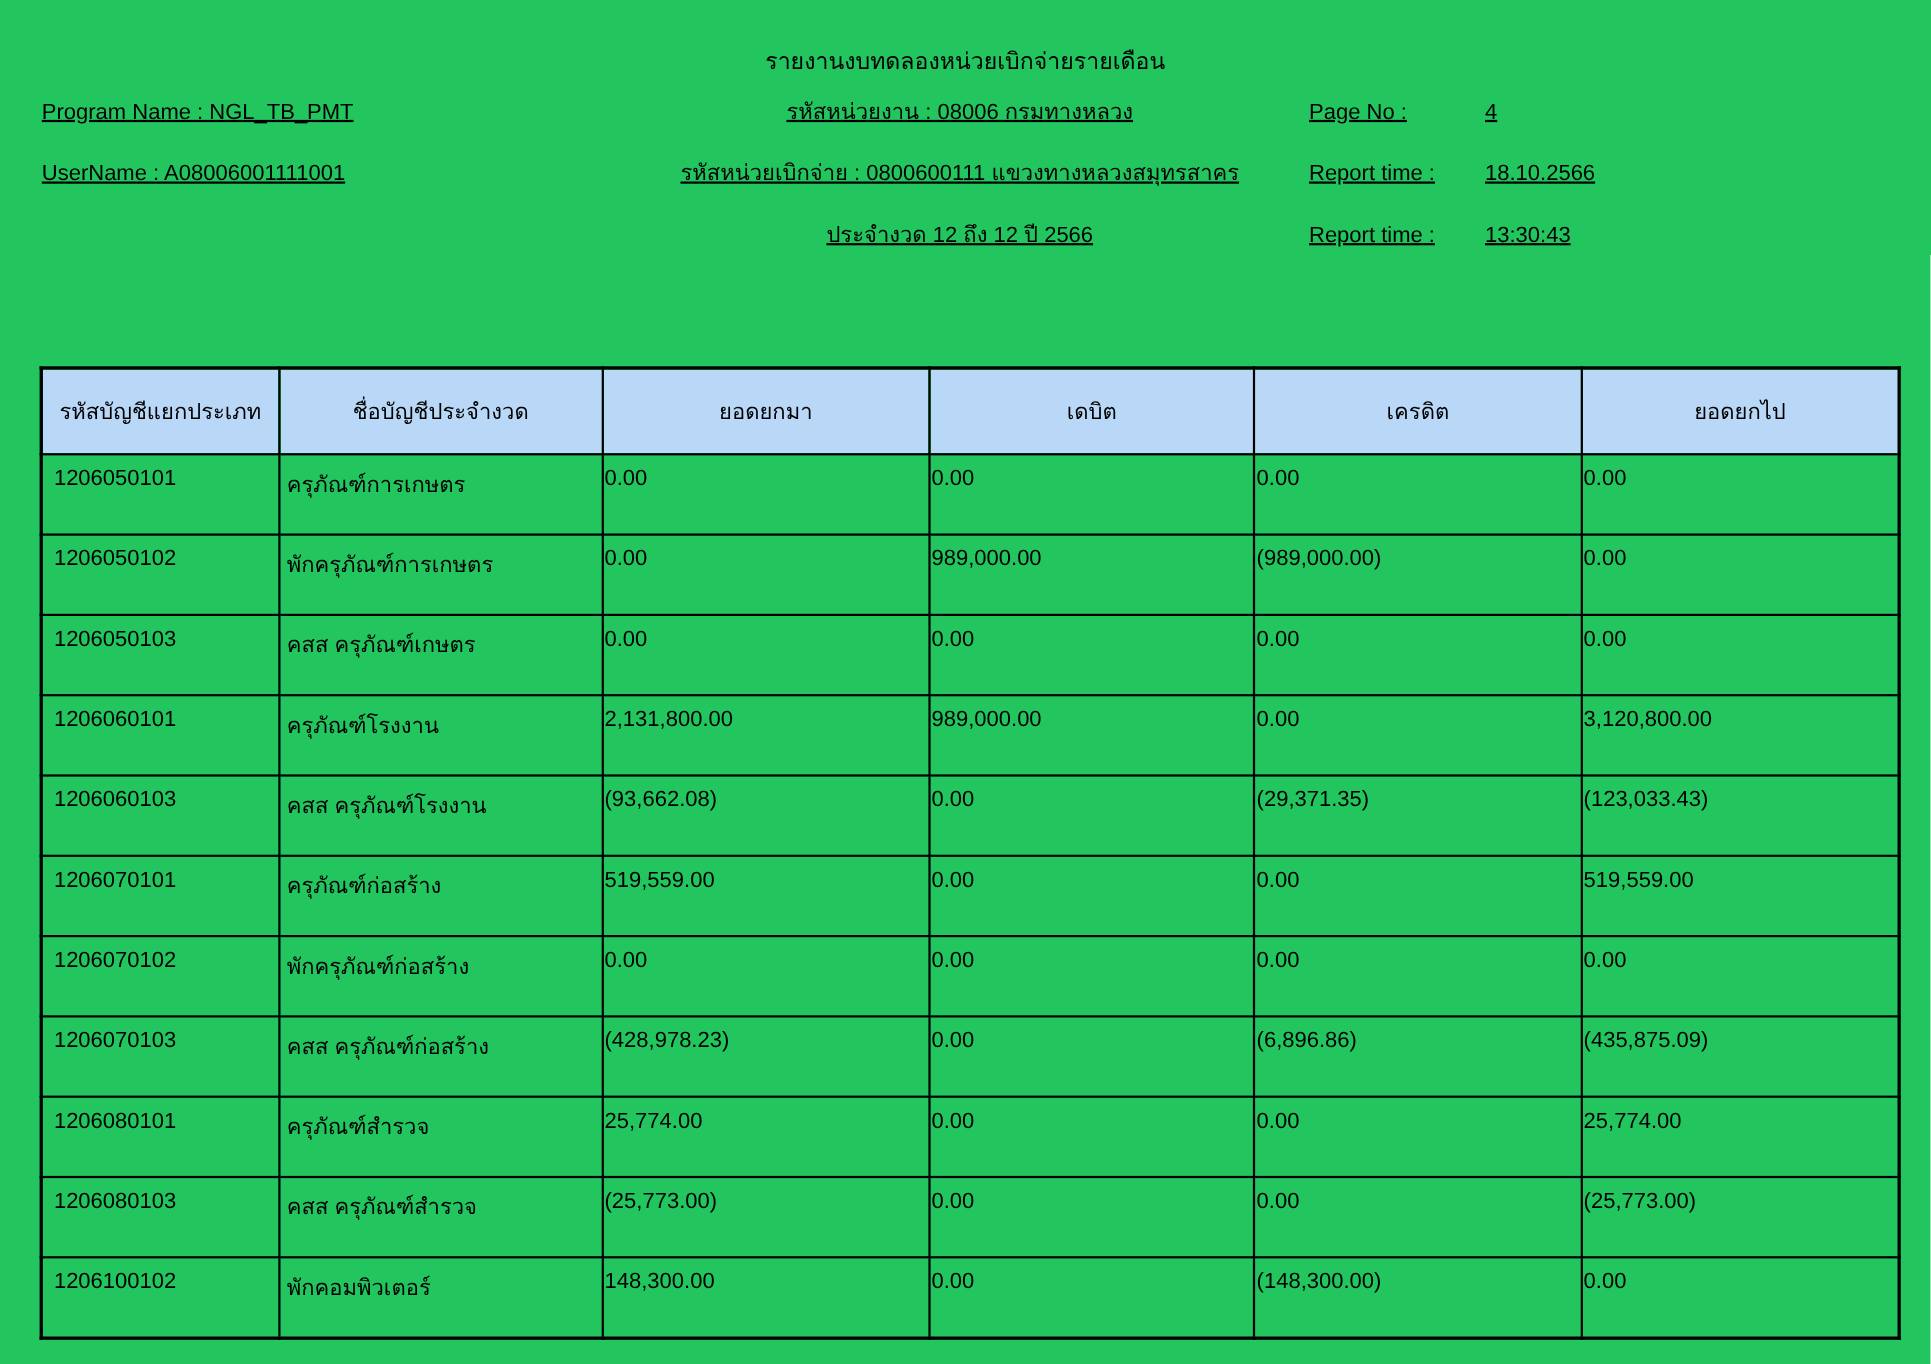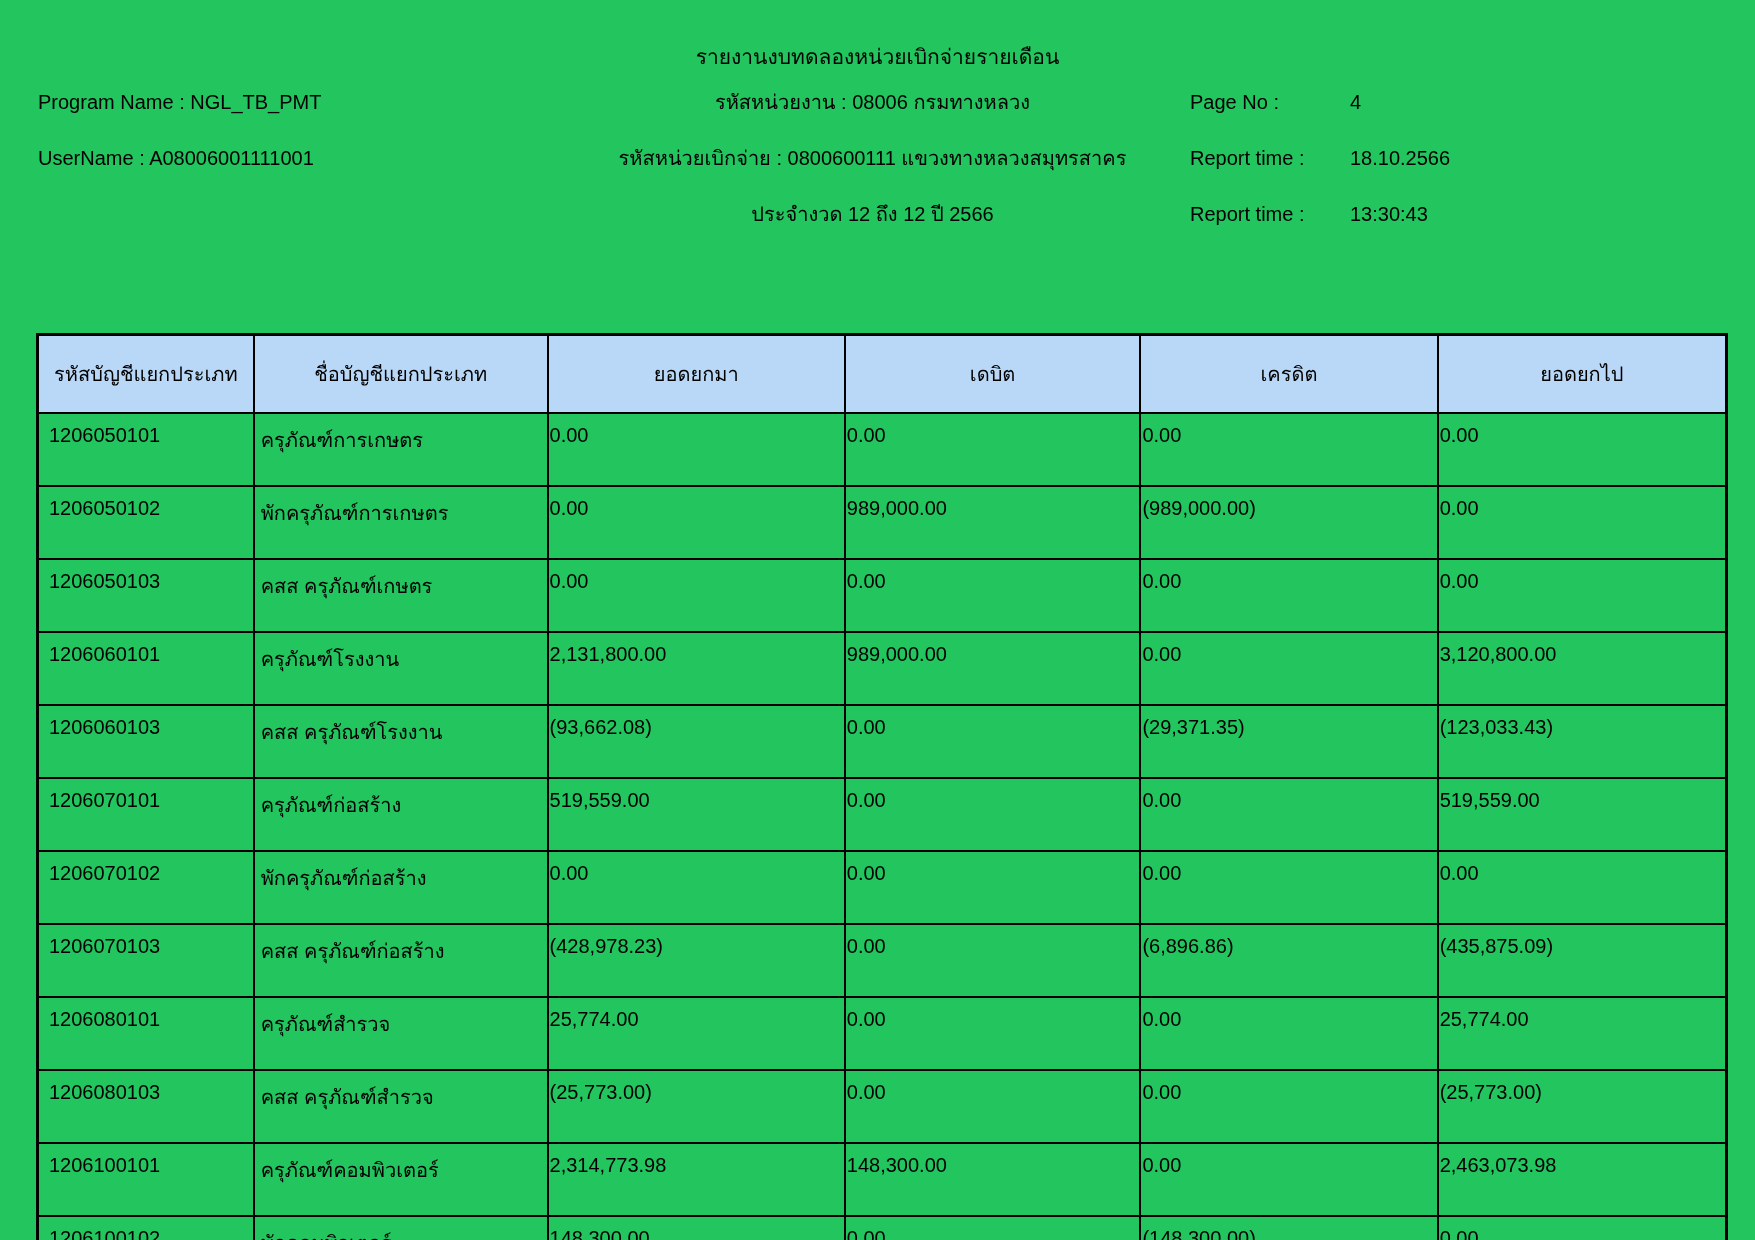--- a/index.html
+++ b/index.html
@@ -29,20 +29,21 @@
   .hdr-grid {
     display: grid;
     grid-template-columns: 555px 1fr 565px;
     align-items: start;
   }
   .hdr-cell {
     font-size: 20px;
     height: 56px;
     line-height: 56px;
     white-space: nowrap;
+    text-decoration: underline;
   }
   .hdr-left   { padding-left: 38px; text-align: left; }
   .hdr-center { text-align: center; }
   .hdr-right  {
     display: grid;
     grid-template-columns: 155px 1fr;
     column-gap: 5px;
   }
   .hdr-right .lbl { text-align: left; }
   .hdr-right .val { text-align: left; padding-left: 0; }
@@ -122,21 +123,21 @@
         <col style="width:12.8%">
         <col style="width:17.4%">
         <col style="width:17.6%">
         <col style="width:17.5%">
         <col style="width:17.6%">
         <col style="width:17.1%">
       </colgroup>
       <thead>
         <tr>
           <th>รหัสบัญชีแยกประเภท</th>
-          <th>ชื่อบัญชีแยกประเภท</th>
+          <th>ชื่อบัญชีประจำงวด</th>
           <th>ยอดยกมา</th>
           <th>เดบิต</th>
           <th>เครดิต</th>
           <th>ยอดยกไป</th>
         </tr>
       </thead>
       <tbody>
           <tr>
     <td class="c-code">1206050101</td>
     <td class="c-name">ครุภัณฑ์การเกษตร</td>
@@ -211,28 +212,20 @@
   </tr>
           <tr>
     <td class="c-code">1206080103</td>
     <td class="c-name">คสส ครุภัณฑ์สำรวจ</td>
     <td class="c-num">(25,773.00)</td>
     <td class="c-num">0.00</td>
     <td class="c-num">0.00</td>
     <td class="c-num">(25,773.00)</td>
   </tr>
           <tr>
-    <td class="c-code">1206100101</td>
-    <td class="c-name">ครุภัณฑ์คอมพิวเตอร์</td>
-    <td class="c-num">2,314,773.98</td>
-    <td class="c-num">148,300.00</td>
-    <td class="c-num">0.00</td>
-    <td class="c-num">2,463,073.98</td>
-  </tr>
-          <tr>
     <td class="c-code">1206100102</td>
     <td class="c-name">พักคอมพิวเตอร์</td>
     <td class="c-num">148,300.00</td>
     <td class="c-num">0.00</td>
     <td class="c-num">(148,300.00)</td>
     <td class="c-num">0.00</td>
   </tr>
         </tbody>
     </table>
   </div>

